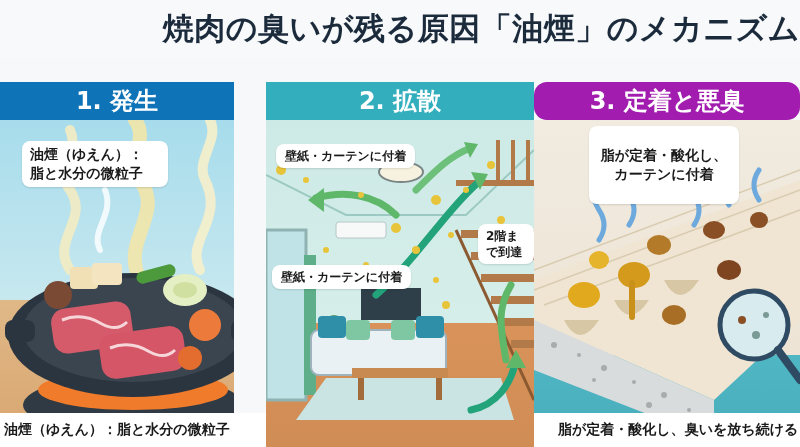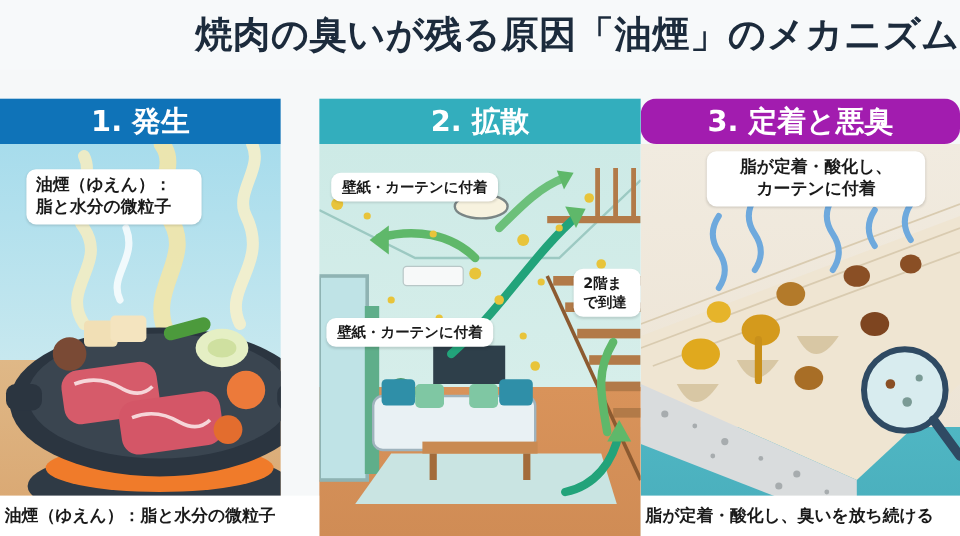--- a/index.html
+++ b/index.html
@@ -232,25 +232,25 @@
       </g>
 
       <g>
         <circle cx="220" cy="205" r="34" fill="#d8ecef" stroke="#2f4a63" stroke-width="5"></circle>
         <circle cx="208" cy="200" r="4" fill="#8a4f25"></circle>
         <circle cx="222" cy="215" r="4" fill="#7a9a95"></circle>
         <circle cx="232" cy="195" r="3" fill="#7a9a95"></circle>
         <line x1="244" y1="230" x2="266" y2="260" stroke="#2f4a63" stroke-width="8" stroke-linecap="round"></line>
       </g>
     </svg>
-    <div class="bubble" style="left:55px; top:6px; width:182px; padding:4px 8px; font-size:14px; text-align:center;">
+    <div class="bubble" style="left:55px; top:6px; width:150px; padding:20px 8px; font-size:14px; text-align:center;">
       <div>脂が定着・酸化し、</div>
       <div>カーテンに付着</div>
     </div>
   </div>
 </section>
 
 <div class="caption-bar" style="left:0; width:266px; padding-left:4px;">
   <span>油煙（ゆえん）：脂と水分の微粒子</span>
 </div>
-<div class="caption-bar" style="left:534px; width:266px; padding-left:4px; top:413px; bottom:auto;">
+<div class="caption-bar" style="left:534px; width:266px; padding-left:24px; top:413px; bottom:auto;">
   <span>脂が定着・酸化し、臭いを放ち続ける</span>
 </div>
 
 </body></html>

